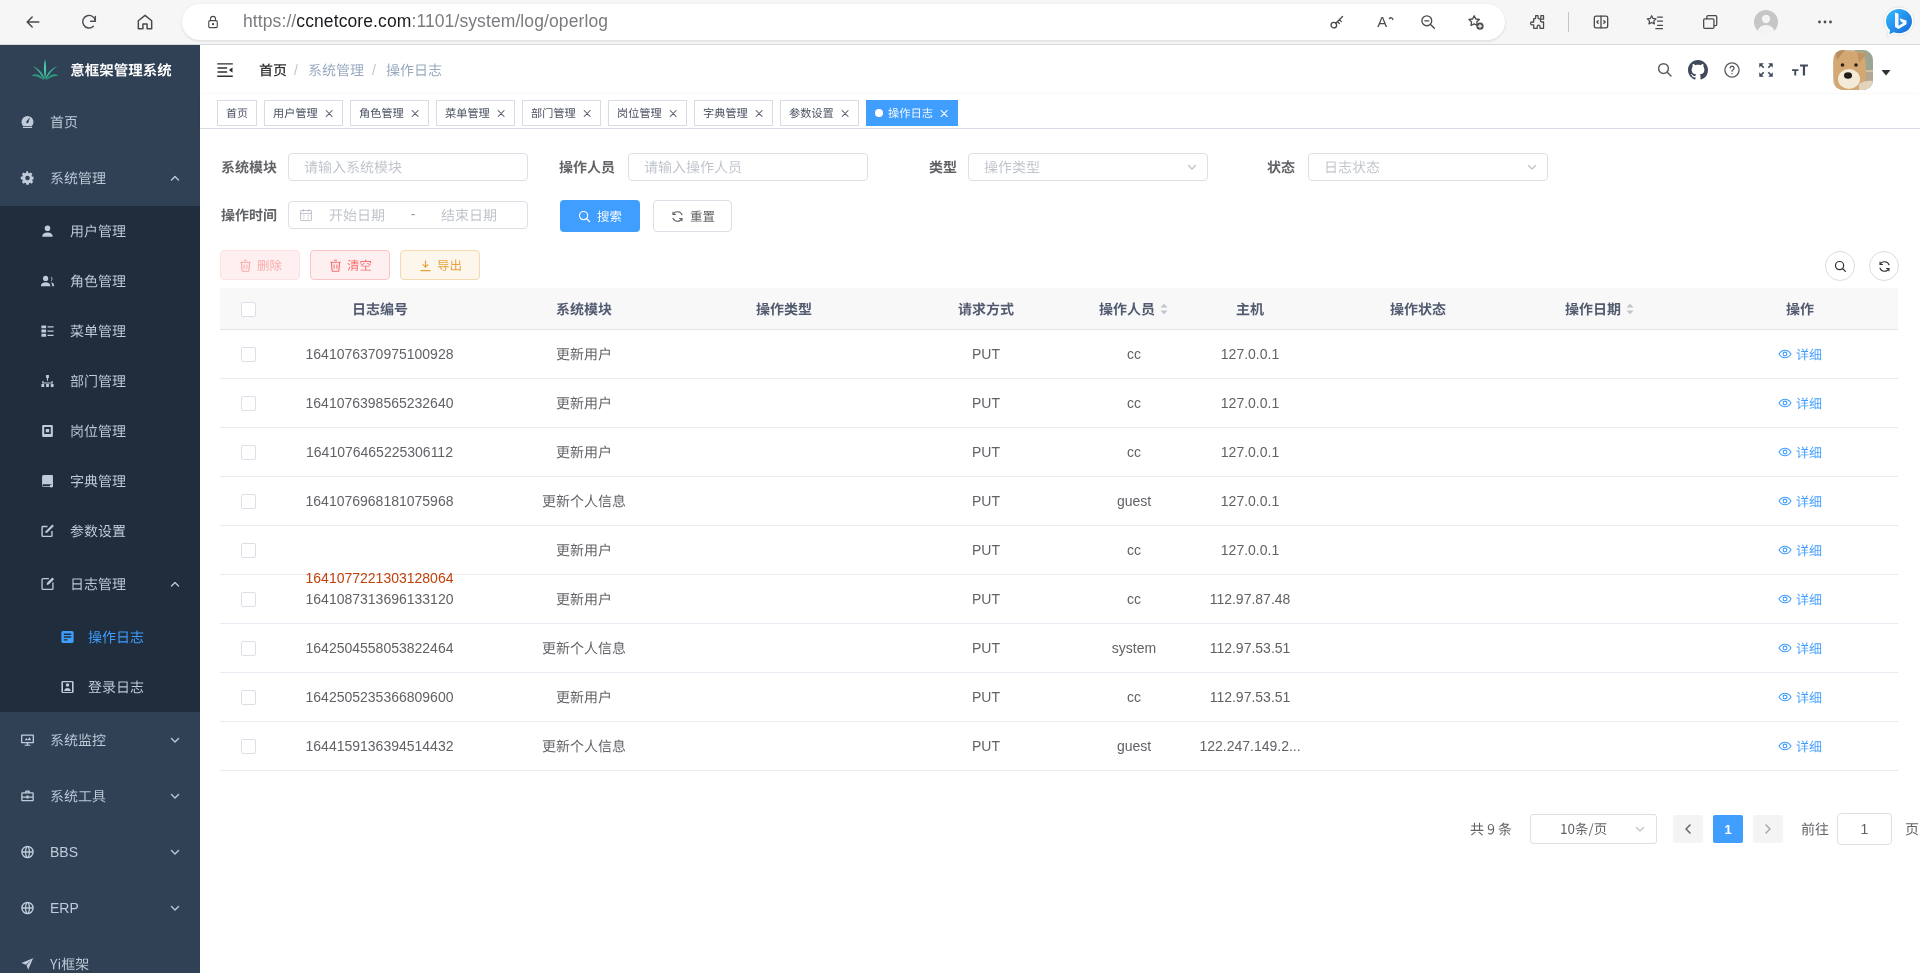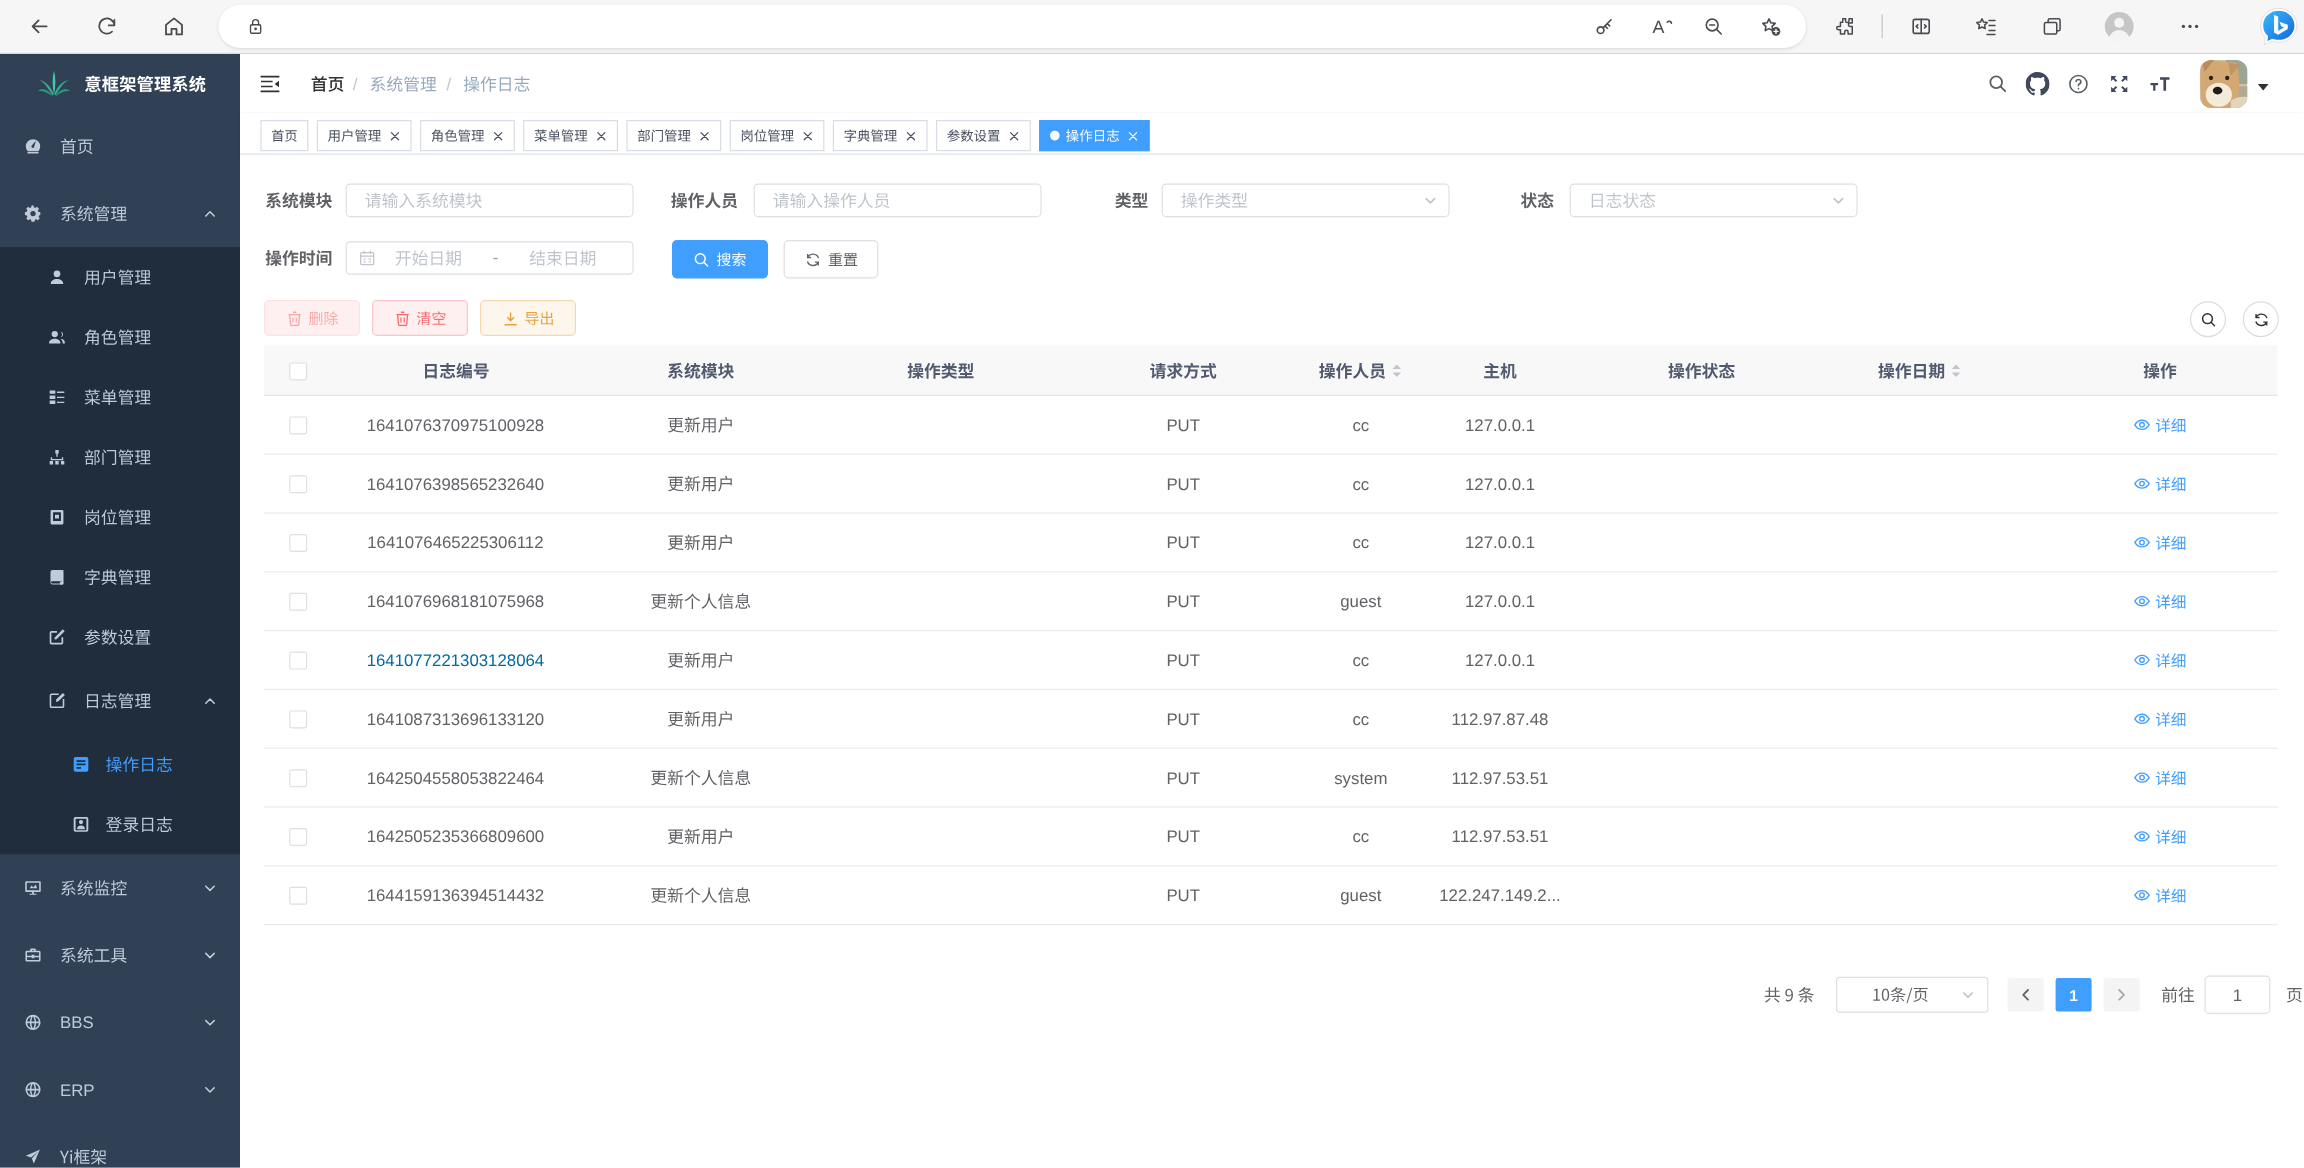--- a/index.html
+++ b/index.html
@@ -136,20 +136,21 @@
         <path d="M4 10.5 12 4l8 6.5V20h-5.5v-5.5h-5V20H4z"></path>
       </svg>
     </div>
 <div style="position:absolute;left:213px;top:22px;transform:translate(-50%,-50%);line-height:0">
       <svg width="17" height="17" viewBox="0 0 24 24" fill="none" stroke="#4a4a4f" stroke-width="1.6" stroke-linecap="round" stroke-linejoin="round" style="display:block">
         <rect x="6" y="10" width="12" height="10" rx="1.5"></rect>
         <path d="M8.5 10V7.5a3.5 3.5 0 0 1 7 0V10"></path>
         <circle cx="12" cy="15" r="0.8" fill="#4a4a4f"></circle>
       </svg>
     </div>
+<div style="position:absolute;left:243px;top:10px;white-space:nowrap;font-size:17.5px;letter-spacing:0.1px;line-height:22px;color:#202124;font-family:'Liberation Sans',sans-serif"><span style="color:#7c7c80">https://</span><span style="color:#1b1b1f">ccnetcore.com</span><span style="color:#7c7c80">:1101/system/log/operlog</span></div>
 <div style="position:absolute;left:1337px;top:22px;transform:translate(-50%,-50%);line-height:0">
       <svg width="19" height="19" viewBox="0 0 24 24" fill="none" stroke="#4a4a4f" stroke-width="1.7" stroke-linecap="round" stroke-linejoin="round" style="display:block">
         <circle cx="8" cy="16" r="3.5"></circle>
         <path d="M10.5 13.5 19 5M15 9l2.5 2.5M12.5 11.5 15 14"></path>
       </svg>
     </div>
 <div style="position:absolute;left:1385px;top:22px;transform:translate(-50%,-50%);line-height:0">
       <svg width="21" height="21" viewBox="0 0 24 24" style="display:block">
         <text x="3" y="18" font-family="Liberation Sans" font-size="17" fill="#4a4a4f">A</text>
         <path d="M17 8c1.5-1.5 3.5-1 4 1" stroke="#4a4a4f" stroke-width="1.5" fill="none" stroke-linecap="round"></path>
@@ -1186,21 +1187,21 @@
             <g fill="#409eff">
               <use href="#g95" transform="matrix(0.01300,0,0,-0.01300,0.00,11.44)"></use>
               <use href="#g96" transform="matrix(0.01300,0,0,-0.01300,13.00,11.44)"></use>
             </g>
           </svg>
         </div>
       </div>
     </div>
 <div style="position:absolute;left:220px;top:574px;width:1678px;height:1px;background:#e8ebf1"></div>
 <div style="position:absolute;left:241px;top:542.5px;width:15px;height:15px;border:1px solid #dcdfe6;border-radius:2px;box-sizing:border-box;background:#fff"></div>
-<div style="position:absolute;left:379.5px;top:550.0px;transform:translate(-50%,-50%);white-space:nowrap;font-size:14px;color:#0369a1">1641077221303128064</div>
+<div style="position:absolute;left:379.5px;top:578px;transform:translate(-50%,-50%);white-space:nowrap;font-size:14px;color:#c2410c">1641077221303128064</div>
 <div style="position:absolute;left:584px;top:550.0px;transform:translate(-50%,-50%);line-height:0">
       <svg width="56.00" height="14.00" viewBox="0 0 56.00 14.00" style="display:block;">
         <g fill="#606266">
           <use href="#g93" transform="matrix(0.01400,0,0,-0.01400,0.00,12.32)"></use>
           <use href="#g94" transform="matrix(0.01400,0,0,-0.01400,14.00,12.32)"></use>
           <use href="#g13" transform="matrix(0.01400,0,0,-0.01400,28.00,12.32)"></use>
           <use href="#g14" transform="matrix(0.01400,0,0,-0.01400,42.00,12.32)"></use>
         </g>
       </svg>
     </div>

